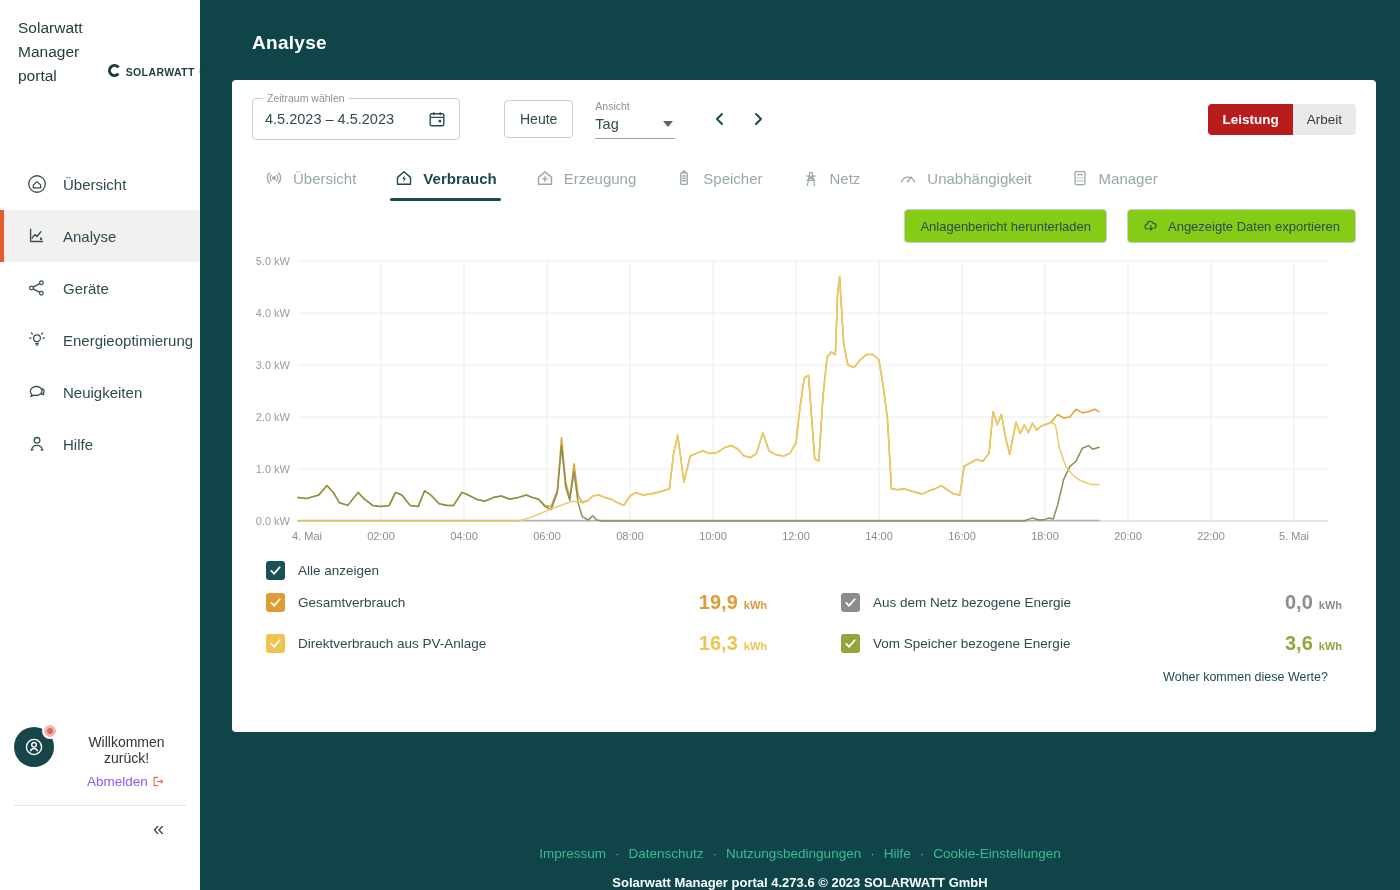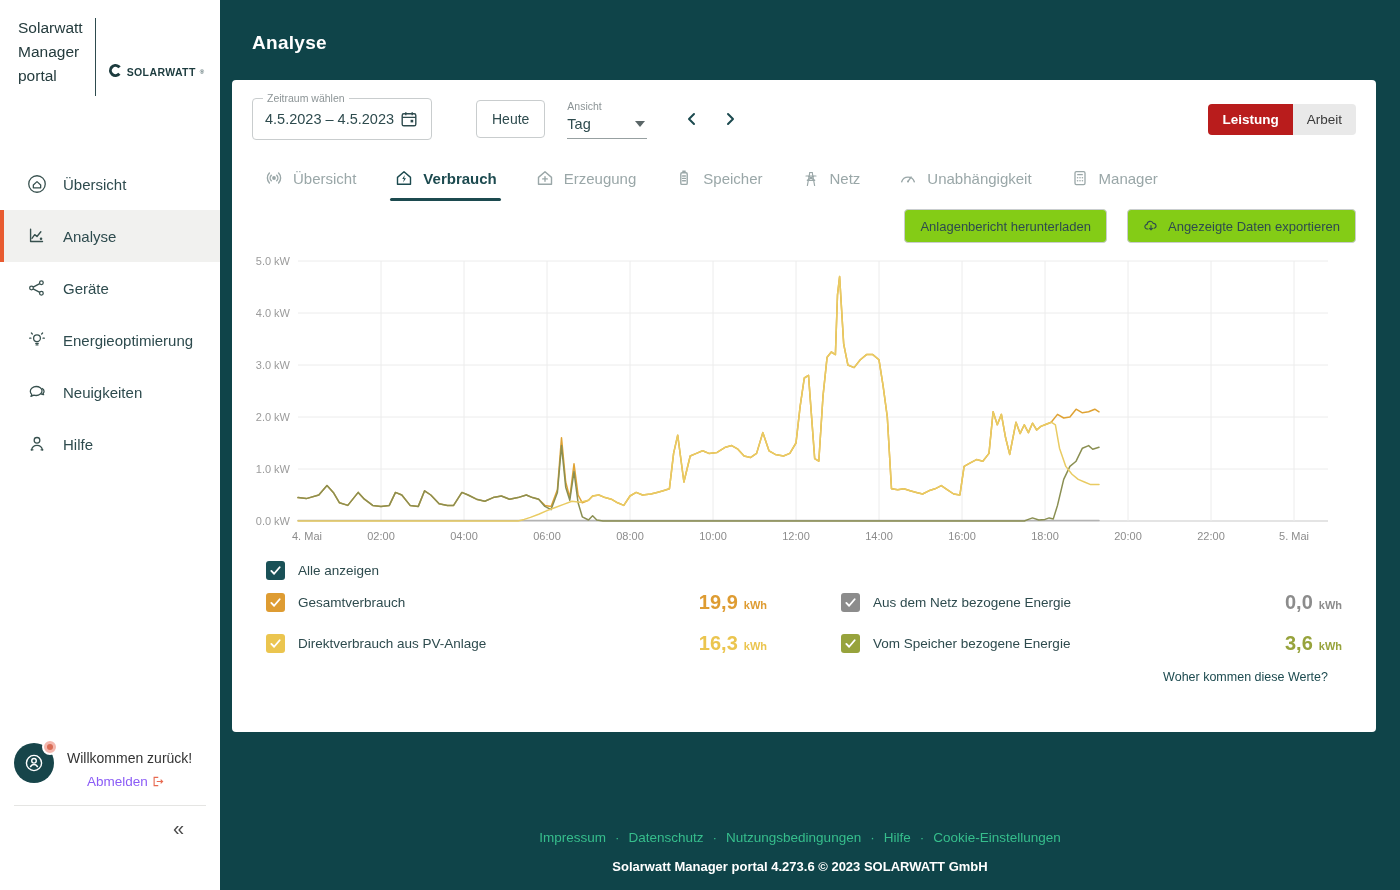--- a/index.html
+++ b/index.html
@@ -6,21 +6,21 @@
   html,body { width:1400px; height:890px; }
   body {
     font-family:"Liberation Sans", sans-serif;
     background:#0F4449;
     position:relative;
     overflow:hidden;
     color:#2E4B4E;
   }
   
   .sidebar {
-    position:absolute; left:0; top:0; bottom:0; width:220px;
+    position:absolute; left:0; top:0; bottom:0; width:200px;
     background:#ffffff; z-index:2; display:flex; flex-direction:column;
   }
   .side-head { display:flex; padding:16px 8px 0 18px; gap:12px; }
   .side-title { font-size:15.5px; color:#243B3D; line-height:1.55; }
   .side-vline { width:1px; background:#2E4B4E; height:78px; margin-top:2px; }
   .side-logo { display:flex; align-items:center; gap:4px; margin-top:32px; }
   .logo-word { font-size:10.5px; font-weight:700; letter-spacing:.4px; color:#1C3B3E; }
   .logo-reg { font-size:6px; vertical-align:super; color:#1C3B3E; }
   .side-nav { margin-top:62px; }
   .nav-item {
@@ -48,21 +48,21 @@
   
   .main { position:absolute; left:200px; right:0; top:0; bottom:0; display:flex; flex-direction:column; }
   .main-header { padding:32px 0 26px 52px; }
   .page-title { color:#fff; font-size:19px; font-weight:700; letter-spacing:.3px; }
   .card {
     margin:0 24px 0 32px; background:#fff; border-radius:4px;
     height:652px; padding:18px 20px 0; position:relative;
   }
   
   .toolbar { display:flex; align-items:center; }
-  .date-field { position:relative; width:180px; height:42px; border:1px solid #c9cdce; border-radius:4px;
+  .date-field { position:relative; width:208px; height:42px; border:1px solid #c9cdce; border-radius:4px;
     display:flex; align-items:center; padding:0 12px; cursor:text; }
   .date-label { position:absolute; top:-7px; left:10px; background:#fff; padding:0 4px; font-size:10.5px; color:#8c9496; }
   .date-value { font-size:14.5px; color:#2E4B4E; flex:1; }
   .cal-btn { width:20px; height:20px; color:#2E4B4E; cursor:pointer; }
   .cal-btn svg { width:20px; height:20px; }
   .btn-today { margin-left:44px; border:1px solid #c9cdce; border-radius:4px; background:#fff;
     padding:10px 15px; font-size:14px; color:#2E4B4E; cursor:pointer; font-family:inherit; }
   .view-select { margin-left:22px; width:80px; cursor:pointer; }
   .view-label { font-size:10.5px; color:#8c9496; }
   .view-row { display:flex; justify-content:space-between; align-items:center;
@@ -95,21 +95,21 @@
   .legend { padding:4px 14px 0; }
   .legend-all { display:flex; gap:13px; align-items:center; font-size:13.5px; margin:8px 0 2px; }
   .cb { width:19px; height:19px; border-radius:3px; display:flex; align-items:center; justify-content:center; cursor:pointer; flex:0 0 19px; }
   .cb svg { width:13px; height:13px; }
   .legend-grid { display:grid; grid-template-columns:1fr 1fr; column-gap:74px; }
   .legend-item { display:flex; align-items:center; gap:13px; padding:9px 0; font-size:13.5px; }
   .legend-value { margin-left:auto; font-weight:700; font-size:20px; display:flex; align-items:baseline; gap:6px;justify-content:space-between; }
   .legend-unit { font-size:11px; font-weight:700; }
   .source-link { text-align:right; padding:6px 14px 0; font-size:12.5px; color:#1C4A4F; cursor:pointer; }
   
-  .page-footer { margin-top:auto; text-align:center; padding-bottom:16px; }
+  .page-footer { margin-top:auto; text-align:center; }
   .footer-links { font-size:13.5px; color:#36BE8C; }
   .footer-links a { color:#36BE8C; text-decoration:none; cursor:pointer; }
   .footer-sep { margin:0 9px; color:#36BE8C; }
   .footer-version { color:#fff; font-size:13px; font-weight:700; margin-top:14px; }
 </style>
 </head>
 <body>
 
 <aside class="sidebar">
   <div class="side-head">

